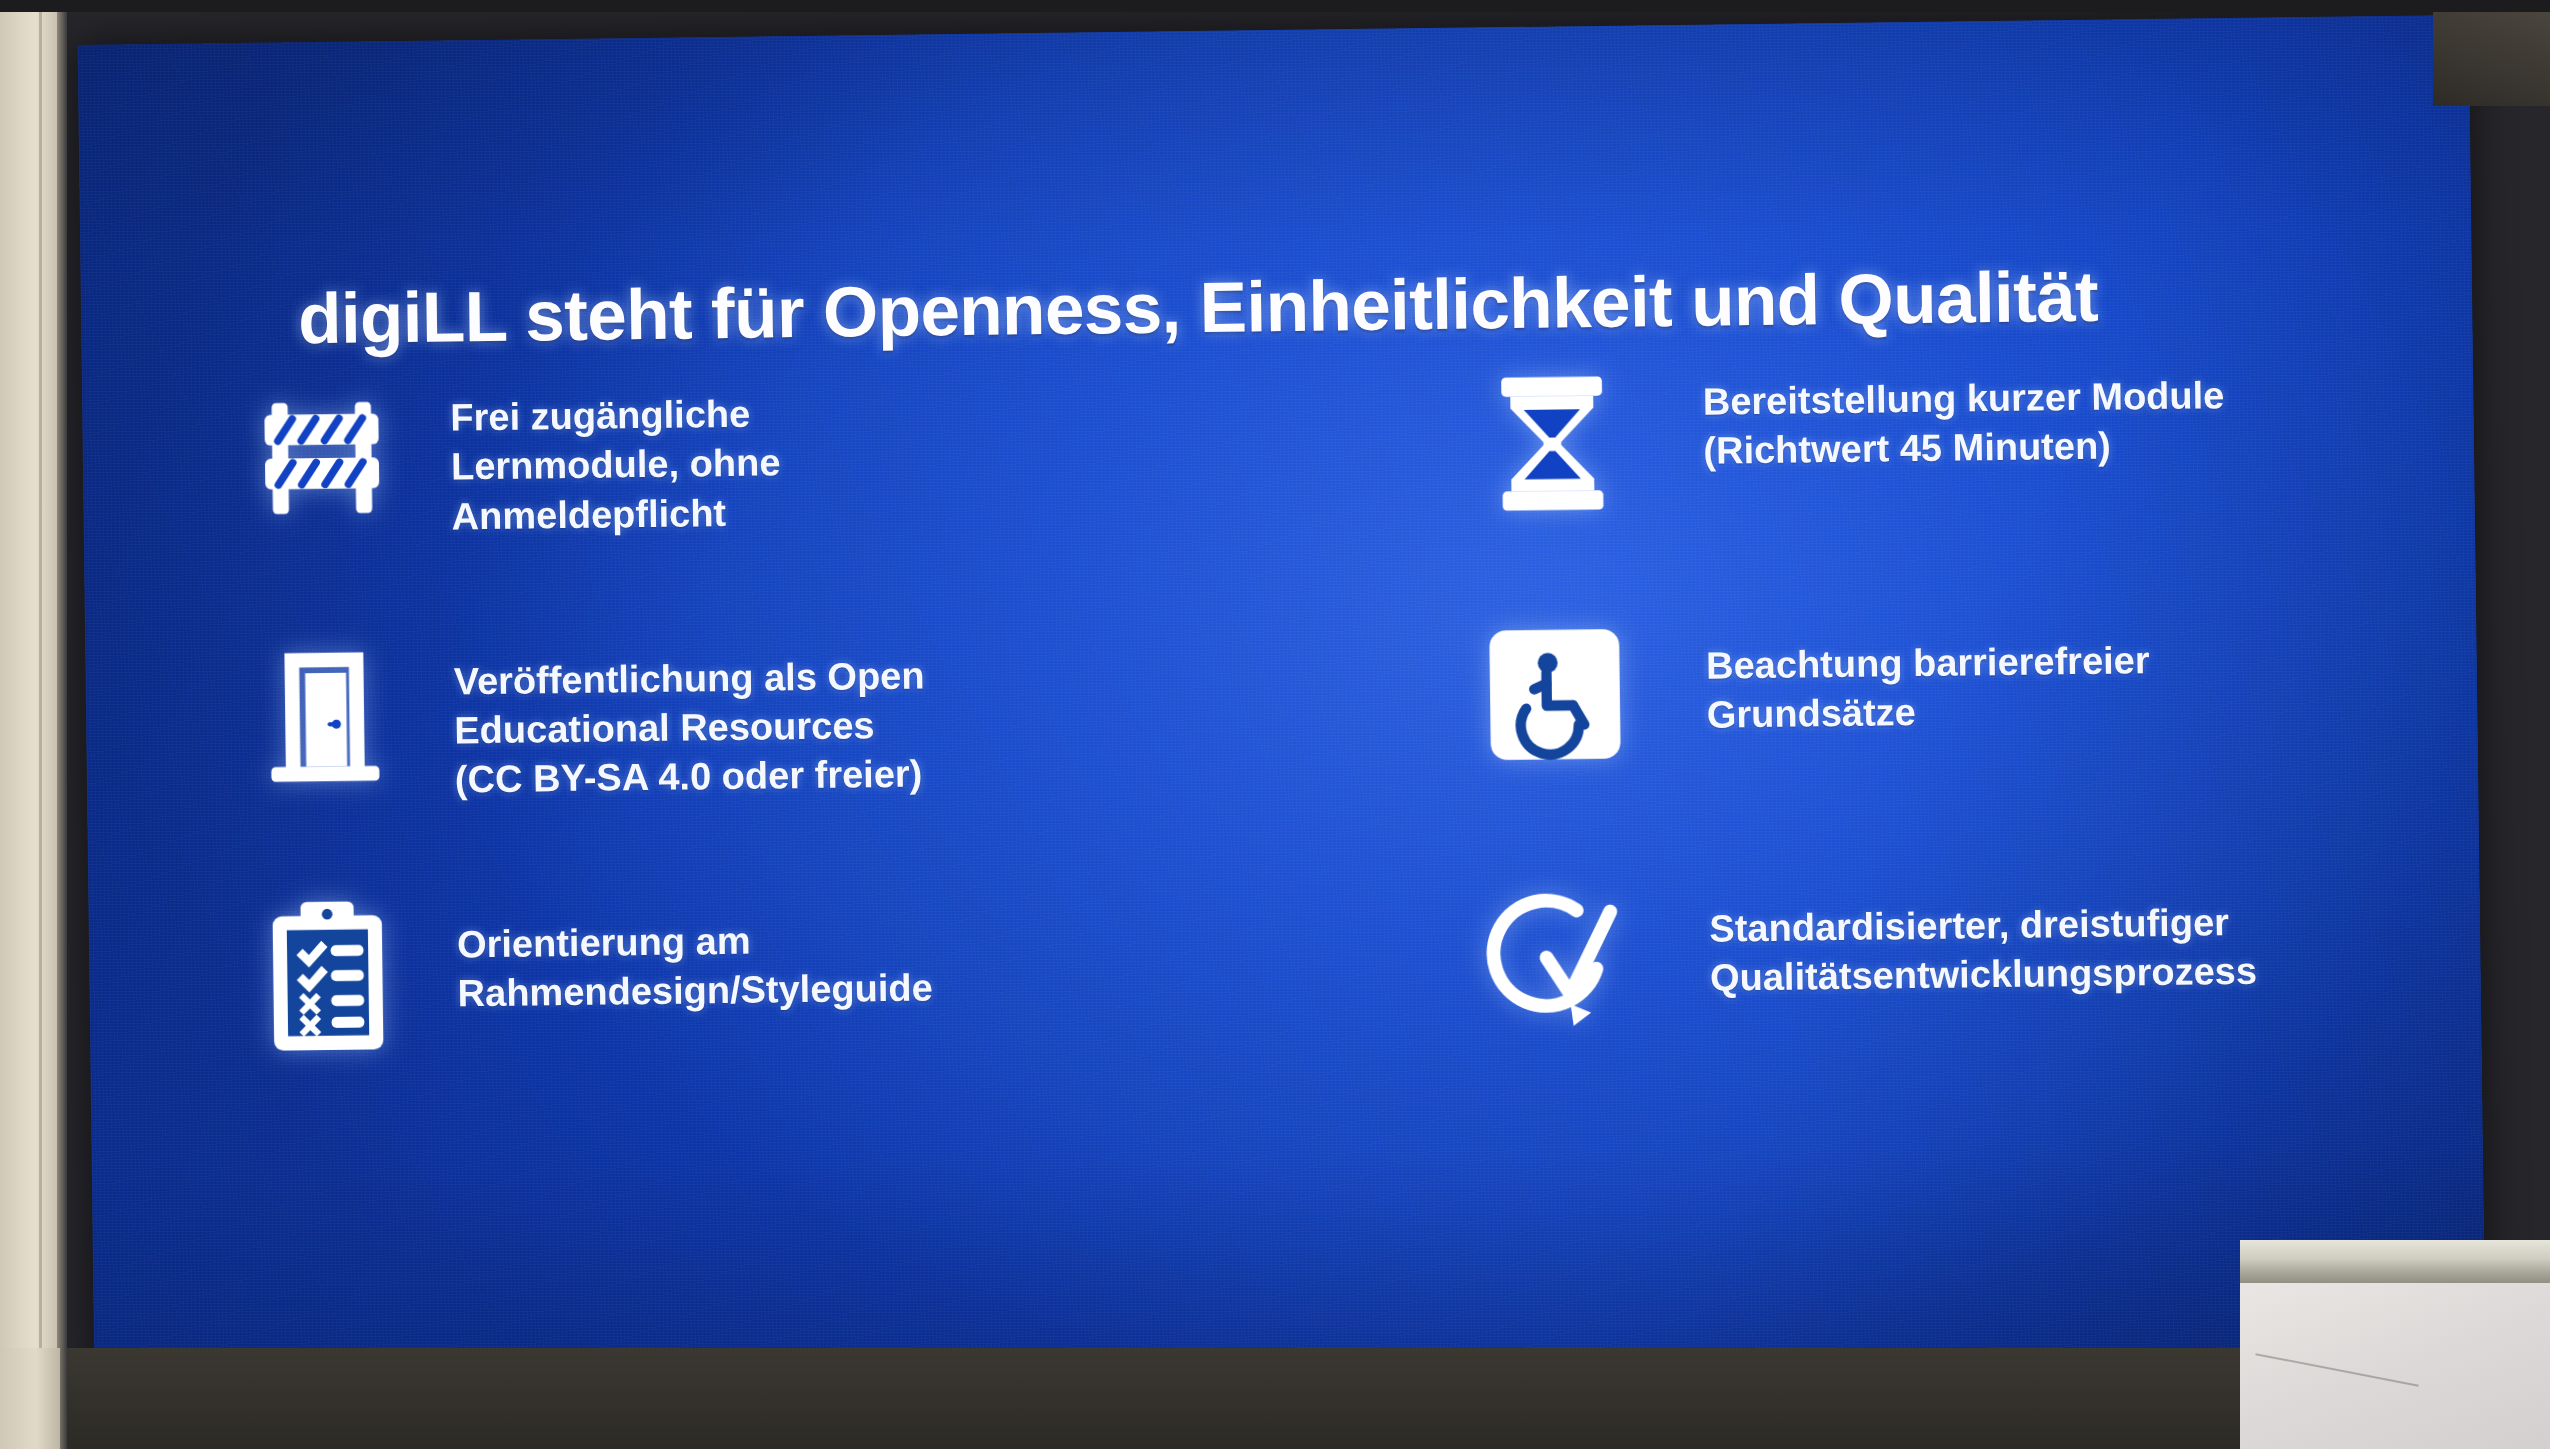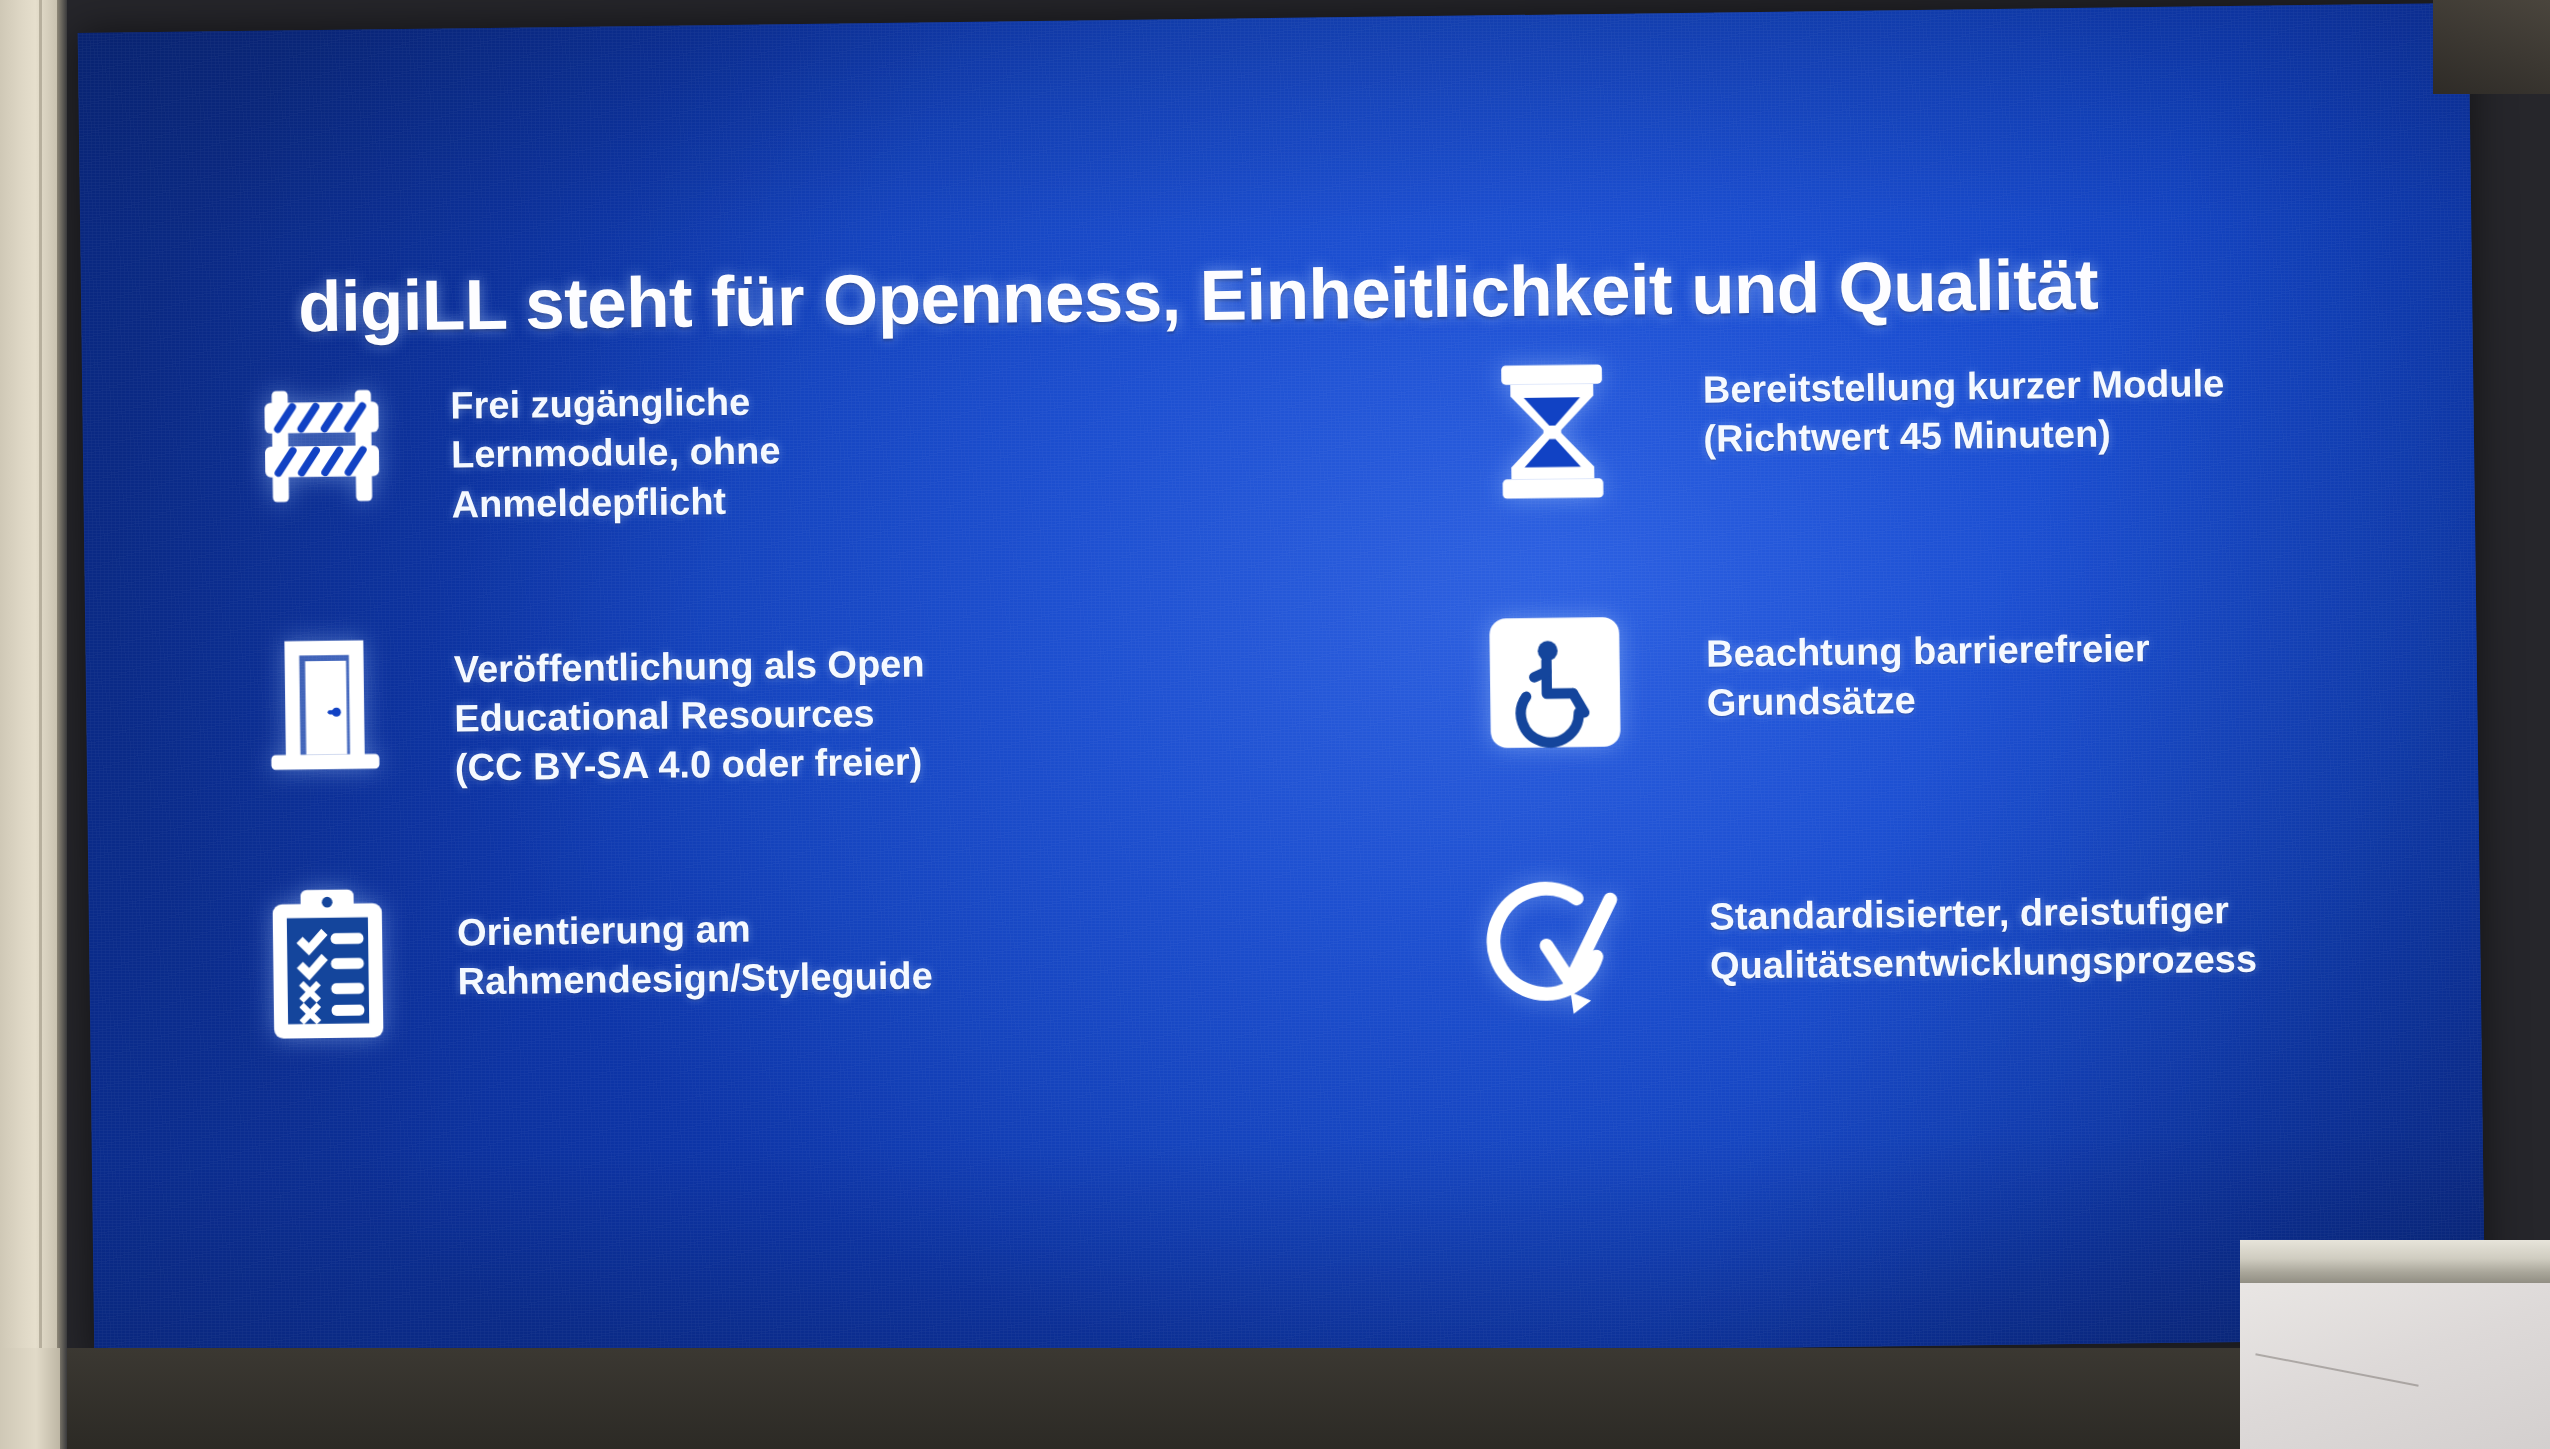--- a/index.html
+++ b/index.html
@@ -13,20 +13,21 @@
     overflow: hidden;
     font-family: "Liberation Sans", sans-serif;
   }
 
   
   #scene {
     position: absolute;
     inset: 0;
     background: #2f2b27;
     overflow: hidden;
+    margin-top: 12px;
   }
 
   
   #wall-left {
     position: absolute;
     left: 0; top: 0;
     width: 57px; height: 1449px;
     background: linear-gradient(90deg,#cfc8b6 0%, #ddd6c4 35%, #e6dfcd 62%, #c9c2b0 100%);
   }
   #wall-left-seam {

